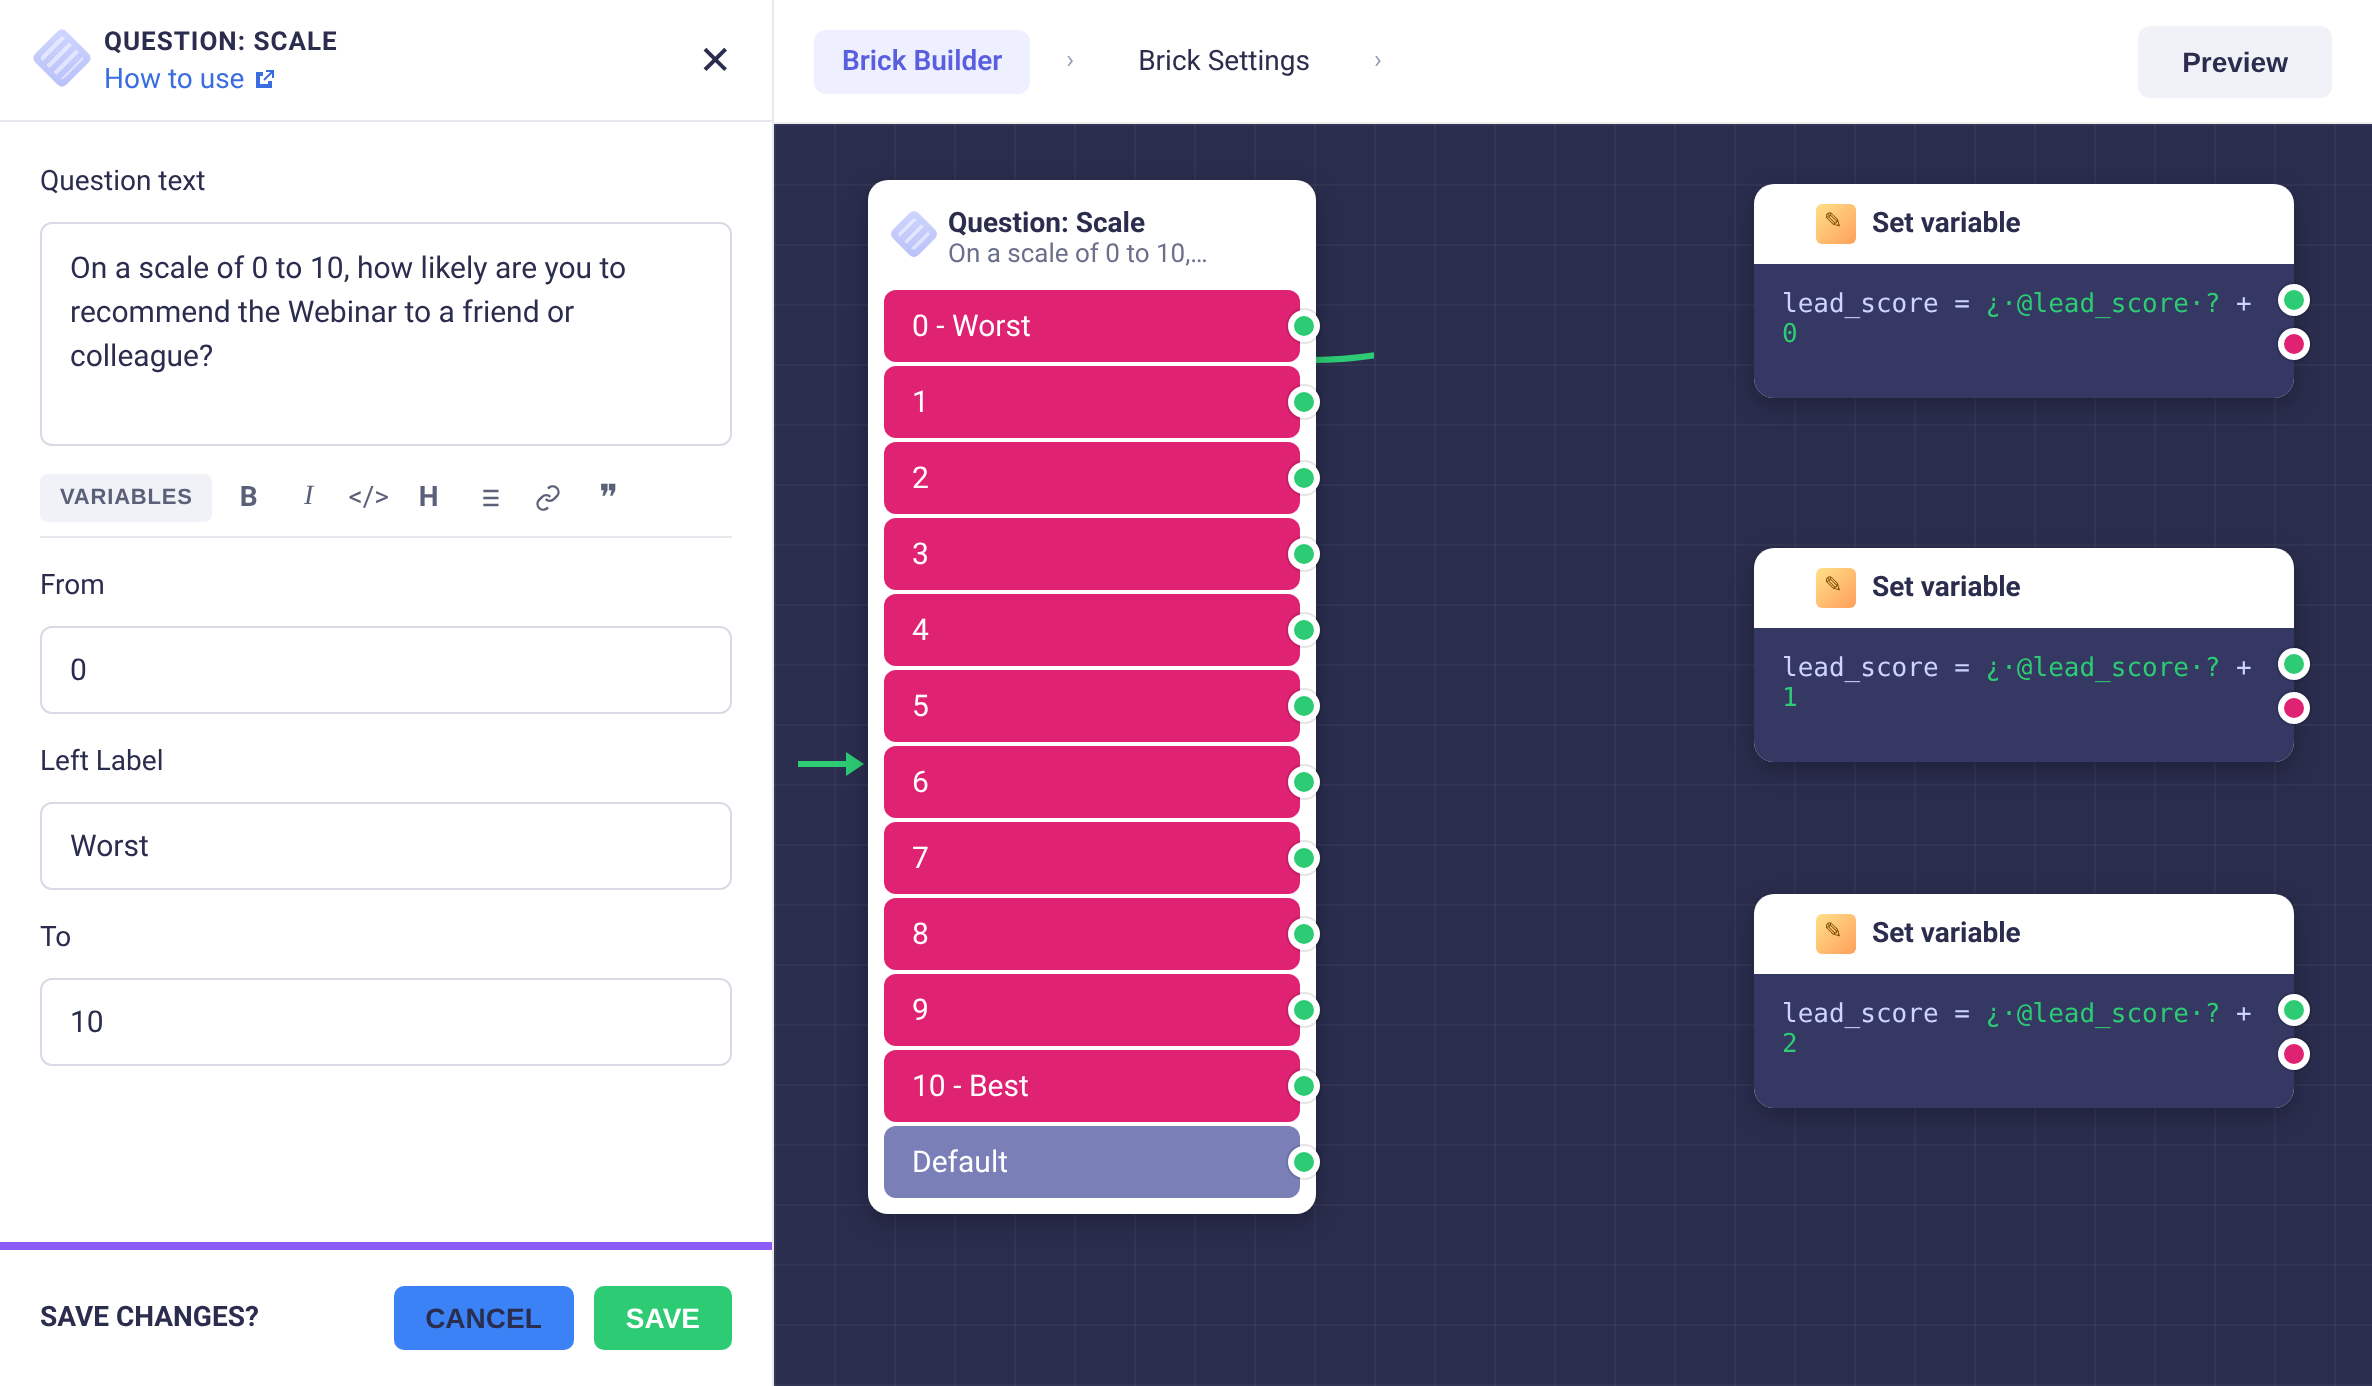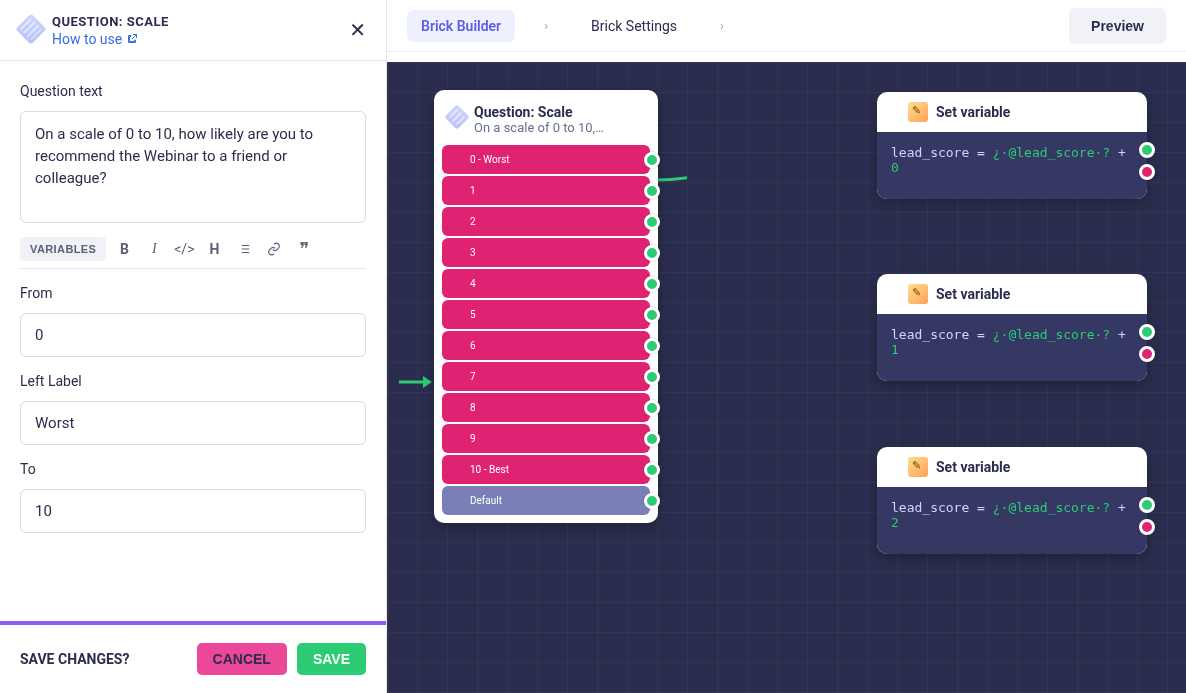--- a/index.html
+++ b/index.html
@@ -9,26 +9,26 @@
   height: 693px;
   overflow: hidden;
   background: #fff;
   position: relative;
 }
 
 
 .header {
   position: absolute;
   top: 0; left: 387px; right: 0;
-  height: 52px;
+  height: 62px;
   background: #fff;
   display: flex;
   align-items: center;
   padding: 0 20px;
-  gap: 29px;
+  gap: 18px;
   border-bottom: 1px solid #eee;
   z-index: 5;
 }
 .crumb { font-size: 14px; color: #2a2d4d; cursor: pointer; padding: 8px 14px; border-radius: 6px; }
 .crumb.active { background: #eef0ff; color: #5a5fe0; font-weight: 600; }
 .sep { color: #9aa0b8; font-size: 13px; }
 .spacer { flex: 1; }
 .preview-btn {
   background: #f0f2f7;
   border: none;
@@ -148,21 +148,21 @@
   align-items: center;
   gap: 10px;
 }
 .foot-label { font-size: 14px; font-weight: 700; color: #2a2d4d; flex:1; }
 .btn {
   border: none; border-radius: 5px;
   padding: 8px 16px;
   font-size: 14px; font-weight: 600;
   cursor: pointer;
 }
-.btn-cancel { background: #ec4899; color: #2a2d4d; margin-left: 28px; }
+.btn-cancel { background: #3b82f6; color: #2a2d4d; margin-left: 28px; }
 .btn-save { background: #2dcb73; color: #fff; }
 
 
 .node-scale {
   position: absolute;
   left: 47px; top: 28px;
   width: 224px;
   background: #fff;
   border-radius: 10px;
   box-shadow: 0 4px 12px rgba(0,0,0,.25);
@@ -171,22 +171,22 @@
 .ns-head {
   display:flex; align-items:flex-start; gap:8px;
   padding: 8px 8px 8px 8px;
 }
 .ns-title { font-size: 14px; font-weight: 700; color: #2a2d4d; }
 .ns-sub { font-size: 13px; color: #6a6f8c; white-space:nowrap; overflow:hidden; text-overflow:ellipsis; max-width:160px; }
 .scale-row {
   position: relative;
   background: #e02272;
   color: #fff;
-  font-size: 10px;
-  padding: 9px 28px;
+  font-size: 15px;
+  padding: 9px 14px;
   border-radius: 6px;
   margin: 2px 2px;
 }
 .scale-row.default { background: #7a7fb8; }
 .port {
   position:absolute;
   right:-10px; top:50%; transform:translateY(-50%);
   width:16px; height:16px; border-radius:50%;
   background:#2dcb73;
   border:3px solid #fff;

